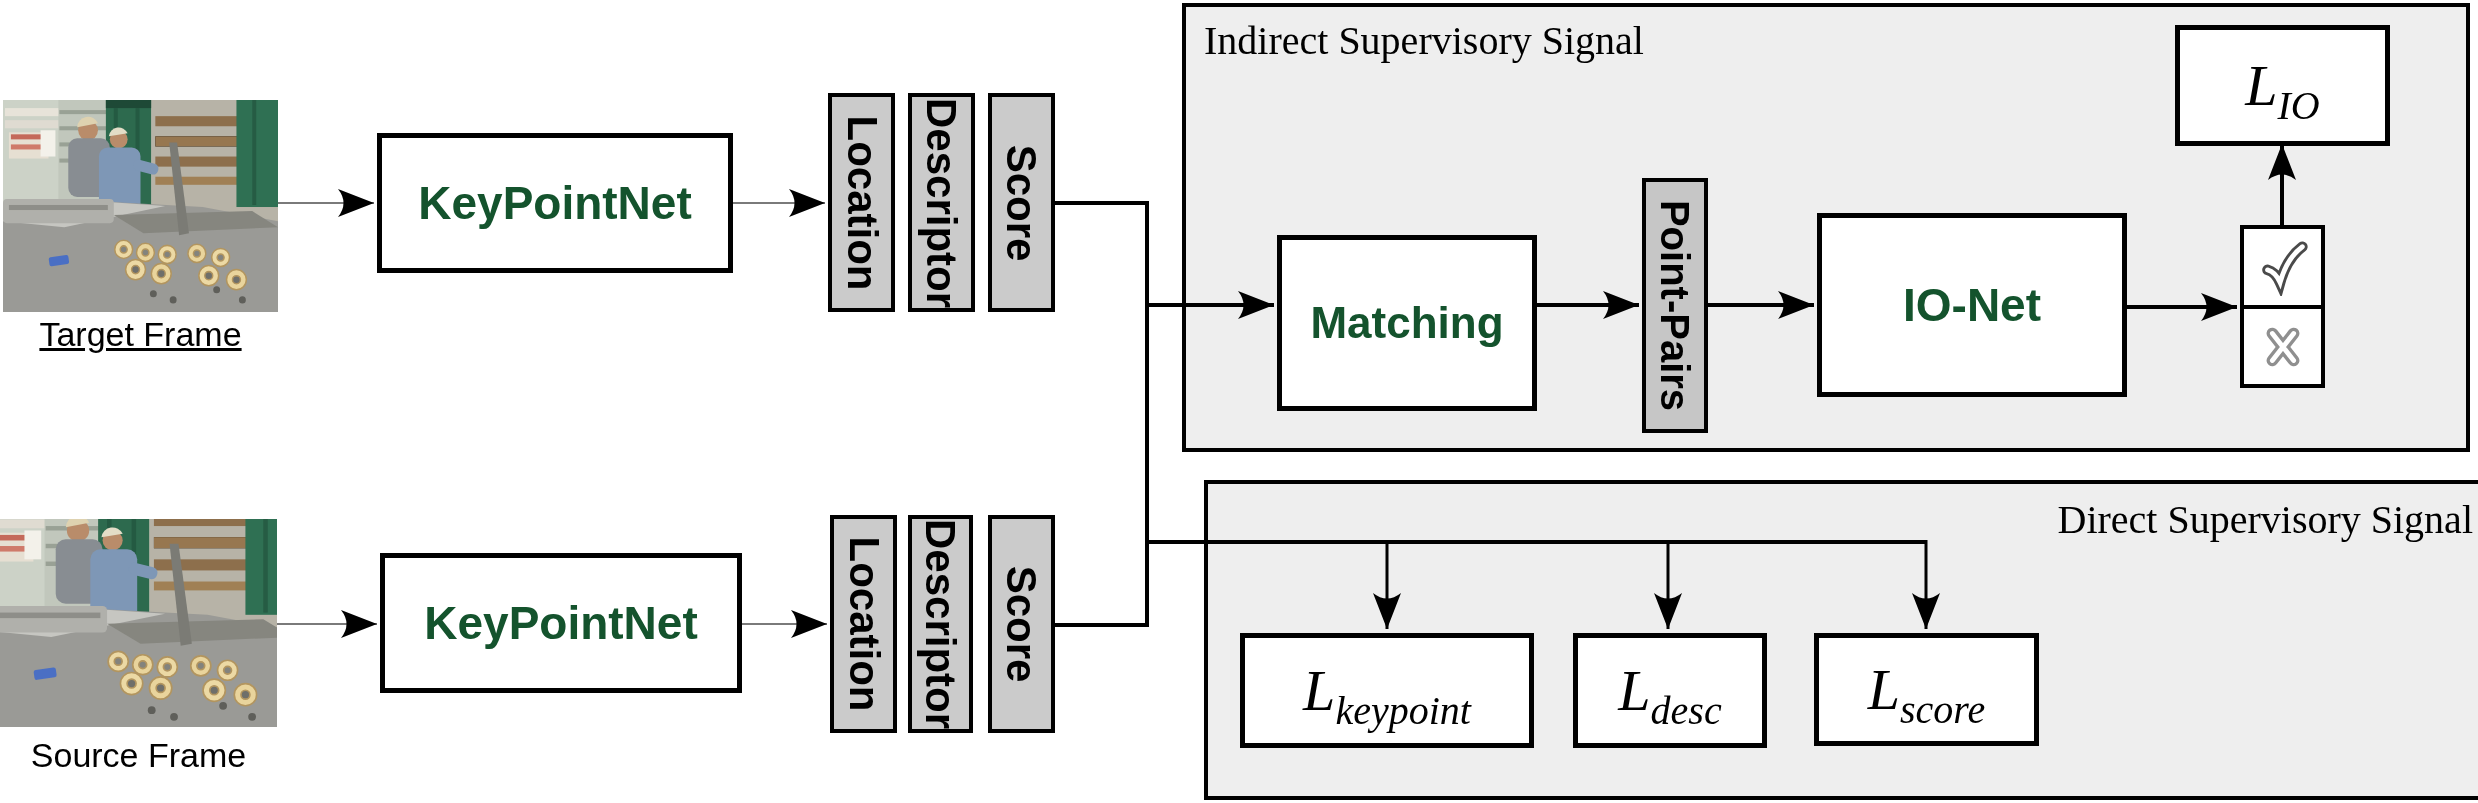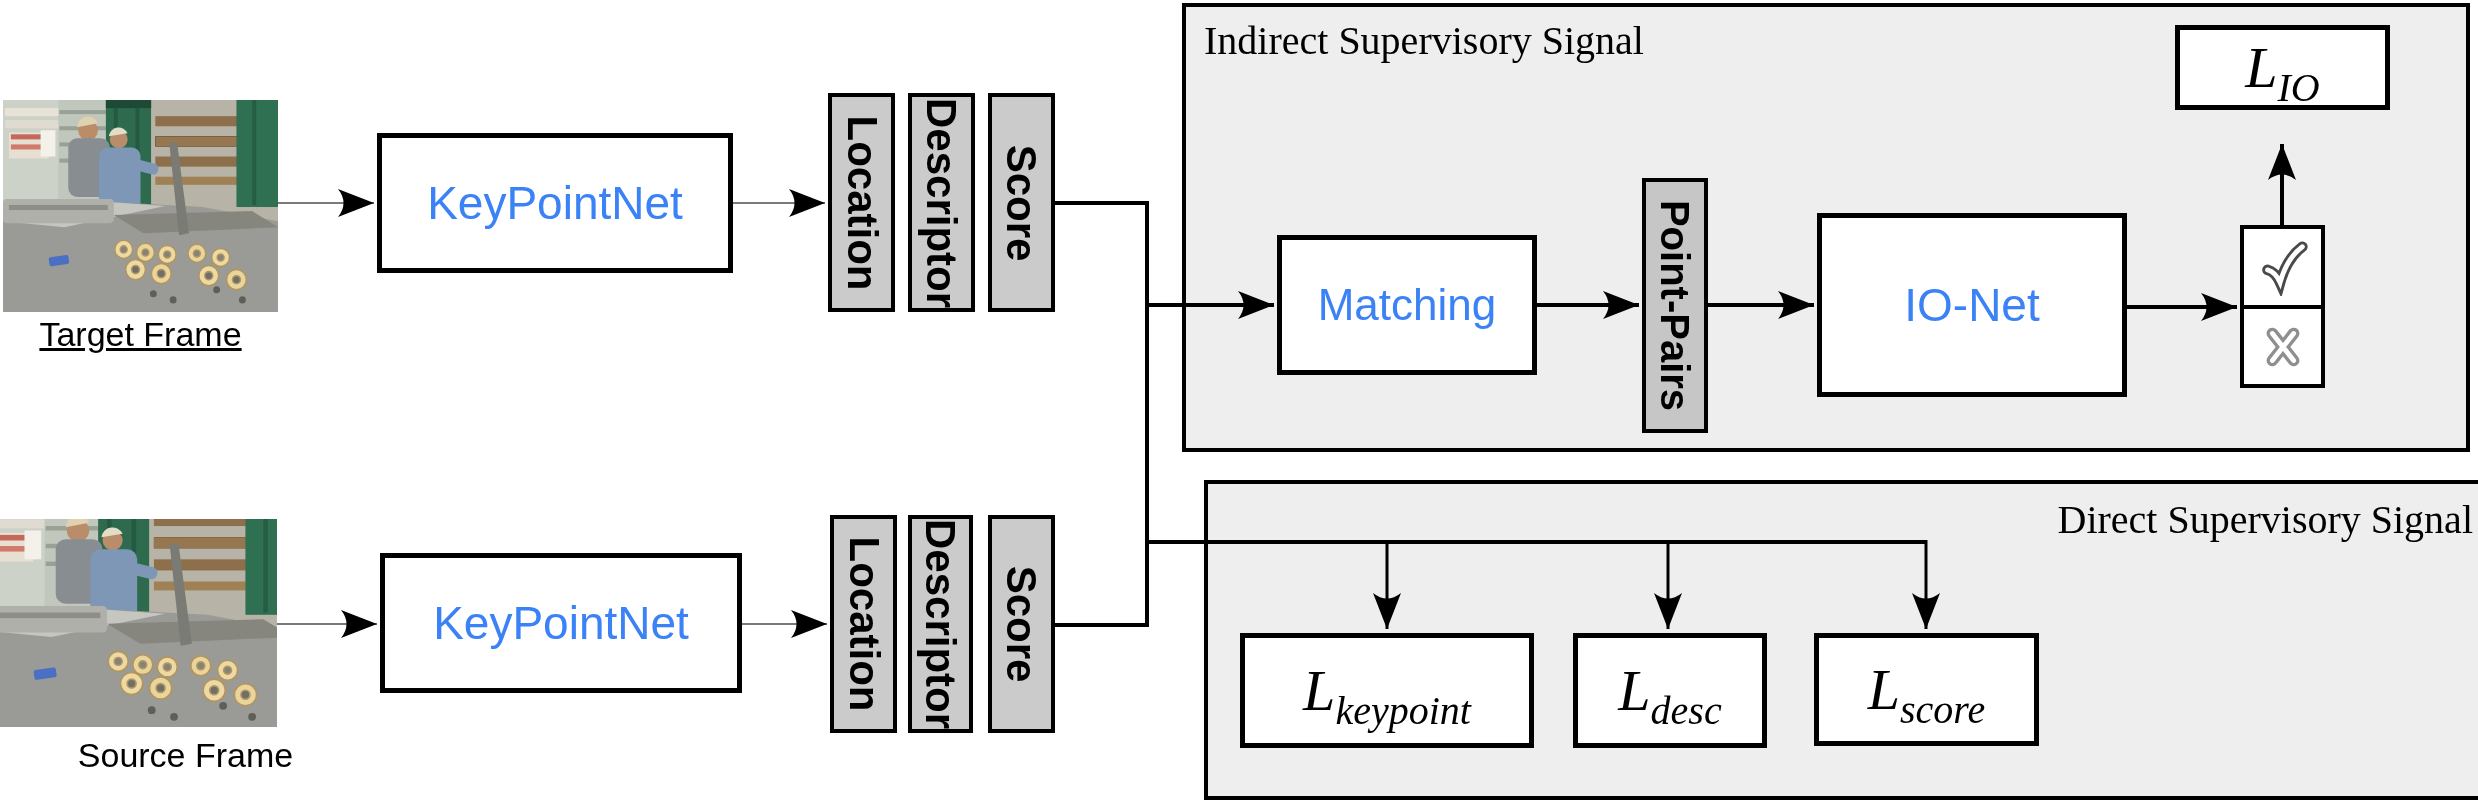--- a/index.html
+++ b/index.html
@@ -2,21 +2,21 @@
 <html><head>
 <meta charset="utf-8">
 <style>
   html,body{margin:0;padding:0;background:#ffffff;}
   .canvas{position:relative;width:2478px;height:803px;background:#ffffff;
           font-family:"Liberation Sans",sans-serif;overflow:hidden;}
   .panel{position:absolute;background:#eeeeee;border:4px solid #000;box-sizing:border-box;}
   .panel-title{position:absolute;font-family:"Liberation Serif",serif;font-size:40px;color:#000;white-space:nowrap;}
   .box{position:absolute;background:#fff;border:5px solid #000;box-sizing:border-box;
        display:flex;align-items:center;justify-content:center;}
-  .bold-label{font-weight:400;color:#3b82f6;white-space:nowrap;}
+  .bold-label{font-weight:700;color:#14532d;white-space:nowrap;}
   .gray-box{background:#cbcbcb;border-width:4px;}
   .vtext{transform:rotate(90deg);white-space:nowrap;font-weight:700;color:#000;}
   .frame-photo{position:absolute;overflow:hidden;background:#d6d2c8;}
   .frame-photo svg{display:block;width:100%;height:100%;}
   .frame-label{position:absolute;font-size:34px;color:#000;text-align:center;}
   .connectors{position:absolute;left:0;top:0;width:2478px;height:803px;pointer-events:none;}
   .loss-text{font-family:"Liberation Serif",serif;font-style:italic;font-weight:400;
              font-size:58px;color:#000;white-space:nowrap;}
   .loss-text sub{font-size:40px;font-style:italic;vertical-align:-14px;line-height:0;}
   .verdict-box{position:absolute;background:#fff;border:4px solid #000;box-sizing:border-box;
@@ -141,21 +141,21 @@
   </div>
   <div class="frame-label" style="left:3px;top:315px;width:275px;text-decoration:underline;">Target Frame</div>
 
   <div class="frame-photo" style="left:0px;top:519px;width:277px;height:208px;">
     <svg viewBox="0 0 278 210" preserveAspectRatio="none">
       <g transform="translate(-18,-22) scale(1.12)">
           <use href="#bakery-scene"></use>
         </g>
     </svg>
   </div>
-  <div class="frame-label" style="left:0px;top:736px;width:277px;padding-left:47px;">Source Frame</div>
+  <div class="frame-label" style="left:0px;top:736px;width:277px;">Source Frame</div>
 
   <div class="box" style="left:377px;top:133px;width:356px;height:140px;">
     <span class="bold-label" style="font-size:46px;">KeyPointNet</span>
   </div>
   <div class="box" style="left:380px;top:553px;width:362px;height:140px;">
     <span class="bold-label" style="font-size:46px;">KeyPointNet</span>
   </div>
 
   <div class="box gray-box" style="left:828px;top:93px;width:67px;height:219px;">
     <span class="vtext" style="font-size:42px;">Location</span>
@@ -170,21 +170,21 @@
   <div class="box gray-box" style="left:830px;top:515px;width:67px;height:218px;">
     <span class="vtext" style="font-size:42px;">Location</span>
   </div>
   <div class="box gray-box" style="left:908px;top:515px;width:65px;height:218px;">
     <span class="vtext" style="font-size:42px;">Descriptor</span>
   </div>
   <div class="box gray-box" style="left:988px;top:515px;width:67px;height:218px;">
     <span class="vtext" style="font-size:42px;">Score</span>
   </div>
 
-  <div class="box" style="left:1277px;top:235px;width:260px;height:140px;">
+  <div class="box" style="left:1277px;top:235px;width:260px;height:176px;">
     <span class="bold-label" style="font-size:44px;">Matching</span>
   </div>
 
   <div class="box gray-box" style="left:1642px;top:178px;width:66px;height:255px;background:#c6c6c6;">
     <span class="vtext" style="font-size:40px;">Point-Pairs</span>
   </div>
 
   <div class="box" style="left:1817px;top:213px;width:310px;height:184px;justify-content:center;">
     <span class="bold-label" style="font-size:46px;">IO-Net</span>
   </div>
@@ -197,21 +197,21 @@
       </svg>
     </div>
     <div class="verdict-cell">
       <svg class="glyph-svg" viewBox="0 0 60 60">
         <path d="M19 17 L41 45 M41 17 L19 45" fill="none" stroke="#8f8f8f" stroke-width="12" stroke-linecap="round"></path>
         <path d="M19 17 L41 45 M41 17 L19 45" fill="none" stroke="#ffffff" stroke-width="5" stroke-linecap="round"></path>
       </svg>
     </div>
   </div>
 
-  <div class="box" style="left:2175px;top:25px;width:215px;height:85px;">
+  <div class="box" style="left:2175px;top:25px;width:215px;height:121px;">
     <span class="loss-text"><span>L</span><sub>IO</sub></span>
   </div>
 
   <div class="box" style="left:1240px;top:633px;width:294px;height:115px;">
     <span class="loss-text"><span>L</span><sub>keypoint</sub></span>
   </div>
   <div class="box" style="left:1573px;top:633px;width:194px;height:115px;">
     <span class="loss-text"><span>L</span><sub>desc</sub></span>
   </div>
   <div class="box" style="left:1814px;top:633px;width:225px;height:113px;">

